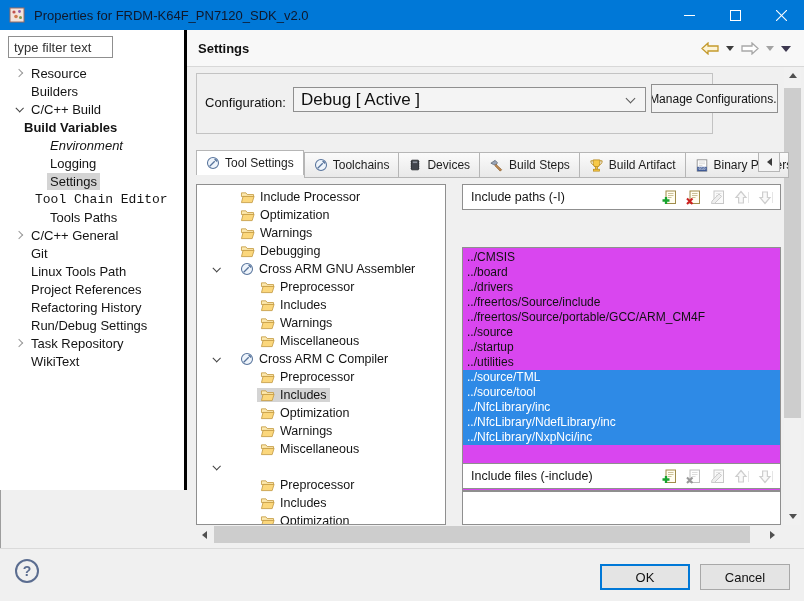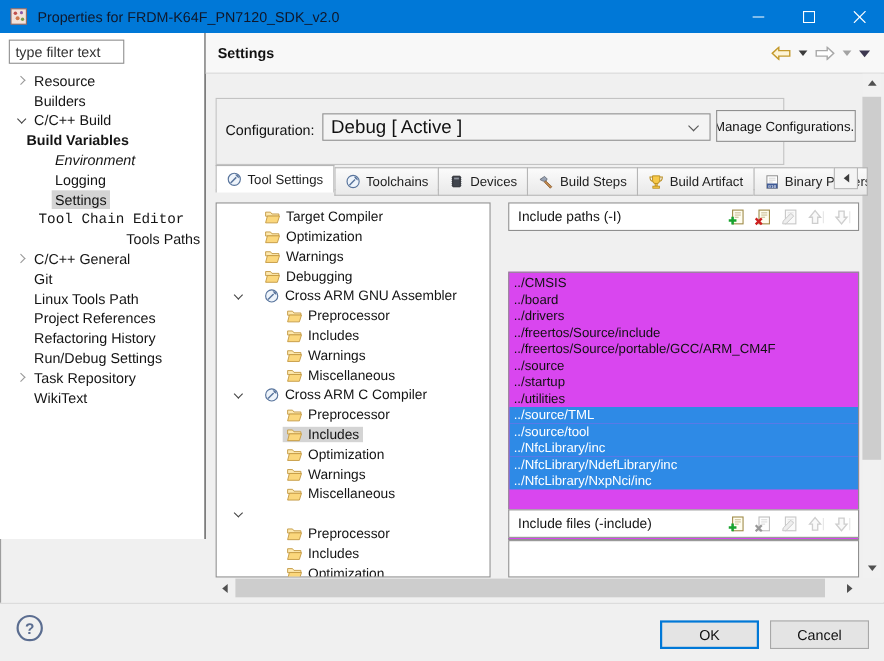--- a/index.html
+++ b/index.html
@@ -9,21 +9,21 @@
     box-shadow:inset 0 0 0 1px rgba(90,90,90,.55);}
   
   .titlebar{position:absolute;left:0;top:0;width:804px;height:30px;background:var(--titlebar);
     display:flex;align-items:center;}
   .tb-icon{margin-left:9px;width:16px;height:16px;display:flex;}
   .tb-title{color:#0f172a;font-size:13px;margin-left:9px;white-space:nowrap;}
   .tb-btns{margin-left:auto;display:flex;height:100%;}
   .tb-btn{width:46px;height:100%;display:flex;align-items:center;justify-content:center;}
   
   .sidebar{position:absolute;left:0;top:30px;width:187px;height:460px;background:#fff;
-    border-right:1px solid #000000;}
+    border-right:3px solid #000000;}
   .filter-input{position:absolute;left:8px;top:6px;width:105px;height:22px;border:1px solid #8f8f8f;
     font:13px "Liberation Sans",sans-serif;padding:1px 5px;color:#222;background:#fff;}
   .filter-input::placeholder{color:#333;opacity:1;}
   .stree{position:absolute;left:0;top:34px;right:1px;bottom:0;overflow:hidden;}
   .srow{height:18px;display:flex;align-items:center;font-size:13px;color:#141414;padding-left:10px;cursor:default;}
   .chevslot{width:18px;display:flex;justify-content:center;align-items:center;flex:none;}
   .cv{width:6px;height:6px;border-right:1.4px solid #444;border-bottom:1.4px solid #444;display:inline-block;}
   .cv.down{transform:rotate(45deg) translateY(-1px);}
   .cv.right{transform:rotate(-45deg);border-color:#999;}
   .slbl{padding:1px 3px;white-space:nowrap;}
@@ -31,21 +31,21 @@
   
   .rpane{position:absolute;left:187px;top:30px;width:617px;height:518px;background:#f0f0f0;}
   .rp-header{position:absolute;left:0;top:0;right:0;height:37px;background:#f8f8f8;border-bottom:1px solid #d8d8d8;}
   .rp-title{position:absolute;left:11px;top:11px;font-weight:bold;font-size:13px;color:#111;}
   .navbar{position:absolute;right:13px;top:12px;display:flex;align-items:center;gap:7px;}
   .tri{width:0;height:0;border-left:4px solid transparent;border-right:4px solid transparent;border-top:5px solid #3c3c3c;display:inline-block;}
   .tri.gray{border-top-color:#a3a3a3;}
   .tri.big{border-left-width:5px;border-right-width:5px;border-top-width:6px;border-top-color:#3d3850;}
   .rp-body{position:absolute;left:0;top:37px;right:0;bottom:0;}
   
-  .cfg{position:absolute;left:9px;top:22px;width:517px;height:61px;border:1px solid #c3c3c3;}
+  .cfg{position:absolute;left:9px;top:6px;width:517px;height:61px;border:1px solid #c3c3c3;}
   .cfg-label{position:absolute;left:8px;top:21px;font-size:13px;color:#111;}
   .combo{position:absolute;left:96px;top:13px;width:353px;height:25px;border:1px solid #8f8f8f;background:#f4f4f4;
     display:flex;align-items:center;padding:0 26px 0 7px;font-size:17px;color:#111;}
   .cchev{position:absolute;right:11px;top:7px;width:7px;height:7px;border-right:1.4px solid #5a5a5a;border-bottom:1.4px solid #5a5a5a;transform:rotate(45deg);}
   .btn-manage{position:absolute;left:454px;top:10px;width:127px;height:29px;border:1px solid #8f8f8f;background:#f2f2f2;
     font:12px "Liberation Sans",sans-serif;color:#111;display:flex;align-items:center;justify-content:center;
     white-space:nowrap;overflow:hidden;padding:0 2px;}
   
   .tabline{position:absolute;left:9px;top:105px;width:585px;height:1px;background:#b6b6b6;z-index:0;}
   .tabs{position:absolute;left:9px;top:83px;height:23px;display:flex;align-items:flex-start;z-index:1;}
@@ -159,21 +159,21 @@
         </div>
         <div class="srow" style="padding-left: 47px;">
           <span class="slbl">Logging</span>
         </div>
         <div class="srow" style="padding-left: 47px;">
           <span class="slbl sel">Settings</span>
         </div>
         <div class="srow" style="padding-left: 32px; font-family: Liberation Mono, monospace;">
           <span class="slbl">Tool Chain Editor</span>
         </div>
-        <div class="srow" style="padding-left: 47px; justify-content: flex-end;">
+        <div class="srow" style="padding-left: 47px;">
           <span class="slbl">Tools Paths</span>
         </div>
         <div class="srow">
           <span class="chevslot">
             <span class="cv right"></span>
           </span>
           <span class="slbl">C/C++ General</span>
         </div>
         <div class="srow">
           <span class="chevslot"></span>
@@ -309,21 +309,21 @@
 
       <div class="ttree" id="ttree">
           <div class="trow" style="padding-left: 40px;">
             <span class="hl">
               <span class="nicon">
                 <svg viewBox="0 0 16 14" width="15" height="13">
                   <path d="M1.5 2 h4.8 l1.4 1.8 h6.8 v2.2 H1.5 Z" fill="#fde9b0" stroke="#c49a42" stroke-width="0.9"></path>
                   <path d="M3.2 5.8 h11.9 l-2.1 6.7 H1.5 Z" fill="#fbd77c" stroke="#c49a42" stroke-width="0.9"></path>
                 </svg>
               </span>
-              <span>Target Compiler</span>
+              <span>Include Processor</span>
             </span>
           </div>
           <div class="trow" style="padding-left: 40px;">
             <span class="hl">
               <span class="nicon">
                 <svg viewBox="0 0 16 14" width="15" height="13">
                   <path d="M1.5 2 h4.8 l1.4 1.8 h6.8 v2.2 H1.5 Z" fill="#fde9b0" stroke="#c49a42" stroke-width="0.9"></path>
                   <path d="M3.2 5.8 h11.9 l-2.1 6.7 H1.5 Z" fill="#fbd77c" stroke="#c49a42" stroke-width="0.9"></path>
                 </svg>
               </span>

